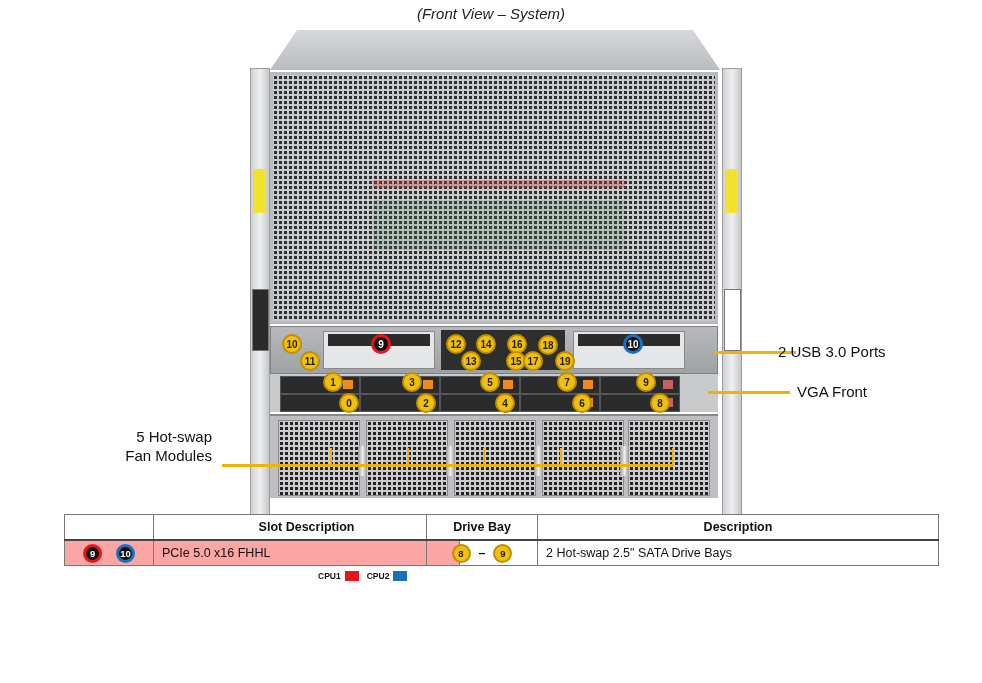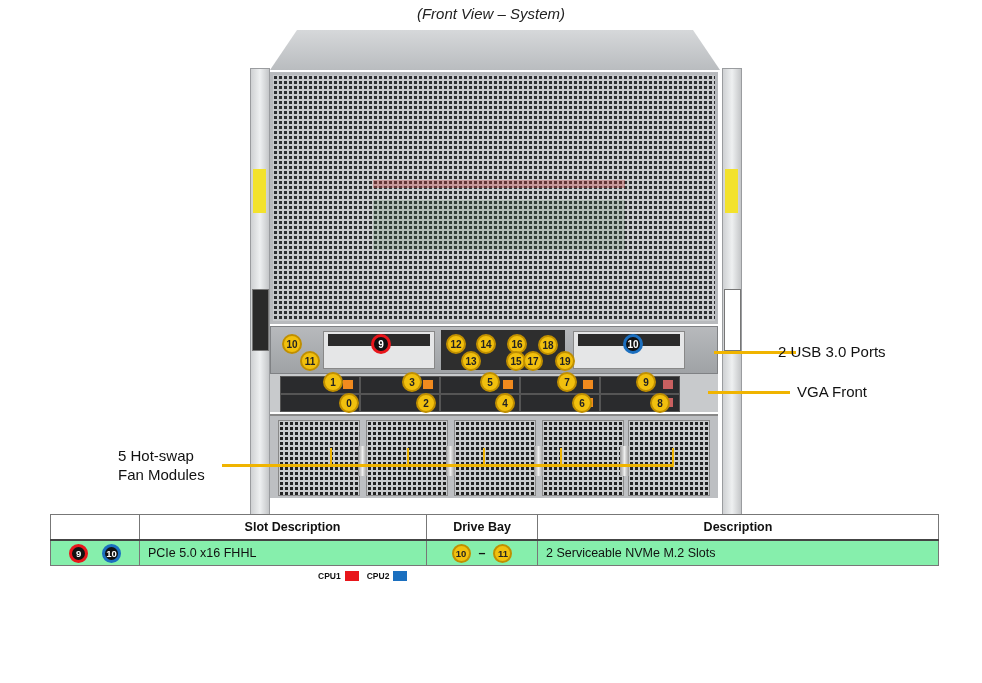--- a/index.html
+++ b/index.html
@@ -35,21 +35,21 @@
   .badge.red{background:#111;border:3px solid #e8161b;color:#fff;}
   .badge.blue{background:#111;border:3px solid #1b6fbf;color:#fff;}
   
   .line{position:absolute;height:3px;background:#f0b400;}
   .vline{position:absolute;width:2px;background:#f0b400;}
   .callout{position:absolute;font-size:15px;color:#111;}
   
   table{border-collapse:collapse;position:absolute;font-size:12.5px;}
   td,th{border:1px solid #777;height:24px;padding:0 8px;}
   th{font-weight:bold;background:#fff;text-align:center;border-bottom:2px solid #444;}
-  tr.g td{background:#86efac;}
+  tr.g td{background:#fca5a5;}
   .cellc{text-align:center;}
   .tb{position:static;display:inline-flex;width:19px;height:19px;vertical-align:middle;font-size:9.5px;}
   .dash{display:inline-block;margin:0 8px;font-weight:bold;vertical-align:middle;}
   .legend{position:absolute;left:318px;top:571px;font-size:8.5px;font-weight:bold;display:flex;align-items:center;gap:4px;text-align:right;}
   .sw{display:inline-block;width:14px;height:10px;margin-right:4px;}
 </style>
 </head>
 <body>
 
 <div class="title">(Front View – System)</div>
@@ -151,26 +151,26 @@
 <div class="line" style="left:714px;top:351px;width:82px"></div>
 <div class="callout" style="left:778px;top:343px">2 USB 3.0 Ports</div>
 <div class="line" style="left:708px;top:391px;width:82px"></div>
 <div class="callout" style="left:797px;top:383px">VGA Front</div>
 <div class="line" style="left:222px;top:464px;width:452px"></div>
 <div class="vline" style="left:330px;top:448px;height:17px"></div>
 <div class="vline" style="left:407px;top:448px;height:17px"></div>
 <div class="vline" style="left:483px;top:448px;height:17px"></div>
 <div class="vline" style="left:560px;top:448px;height:17px"></div>
 <div class="vline" style="left:672px;top:448px;height:17px"></div>
-<div class="callout" style="left:118px;top:446px;width:94px;line-height:19px">
+<div class="callout" style="left:118px;top:427px;text-align:right;width:94px;line-height:19px">
   <div>5 Hot-swap</div>
   <div>Fan Modules</div>
 </div>
 
-<table style="left:50px;top:514px;width:396px">
+<table style="left:64px;top:514px;width:396px">
   <tbody>
       <tr>
         <th style="width:72px"></th>
         <th>Slot Description</th>
       </tr>
   <tr class="g">
     <td class="cellc"><span class="badge red tb">9</span>&nbsp;&nbsp;&nbsp;&nbsp;<span class="badge blue tb">10</span></td>
     <td>PCIe 5.0 x16 FHHL</td>
   </tr>
 </tbody>
@@ -181,18 +181,18 @@
   <span>CPU2</span>
     <span class="sw" style="background:#1b6fbf"></span>
 </div>
 
 <table style="left:426px;top:514px;width:513px">
   <tbody>
       <tr>
         <th style="width:94px">Drive Bay</th>
         <th>Description</th>
       </tr>
-  <tr class="g">
-    <td class="cellc"><span class="badge tb">10</span><span class="dash">–</span><span class="badge tb">11</span></td>
-    <td>2 Serviceable NVMe M.2 Slots</td>
+  <tr>
+    <td class="cellc"><span class="badge tb">8</span><span class="dash">–</span><span class="badge tb">9</span></td>
+    <td>2 Hot-swap 2.5" SATA Drive Bays</td>
   </tr>
 </tbody>
   </table>
 
 </body></html>

